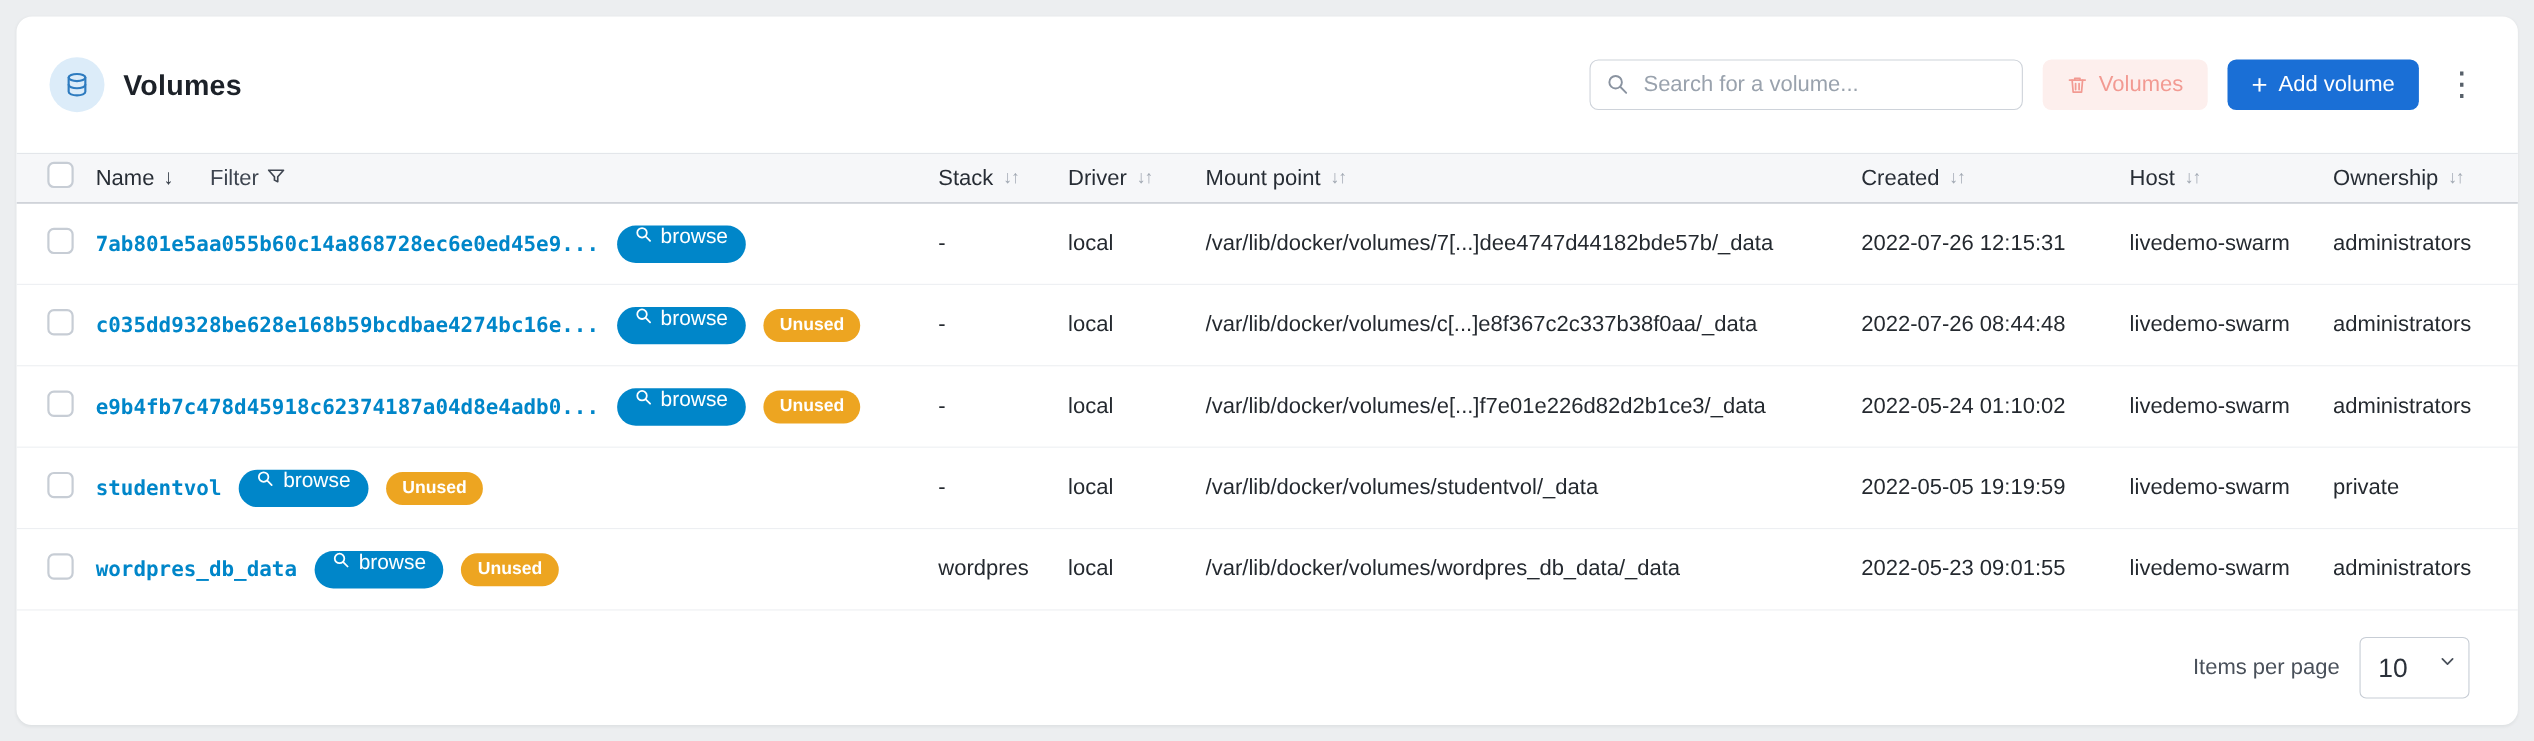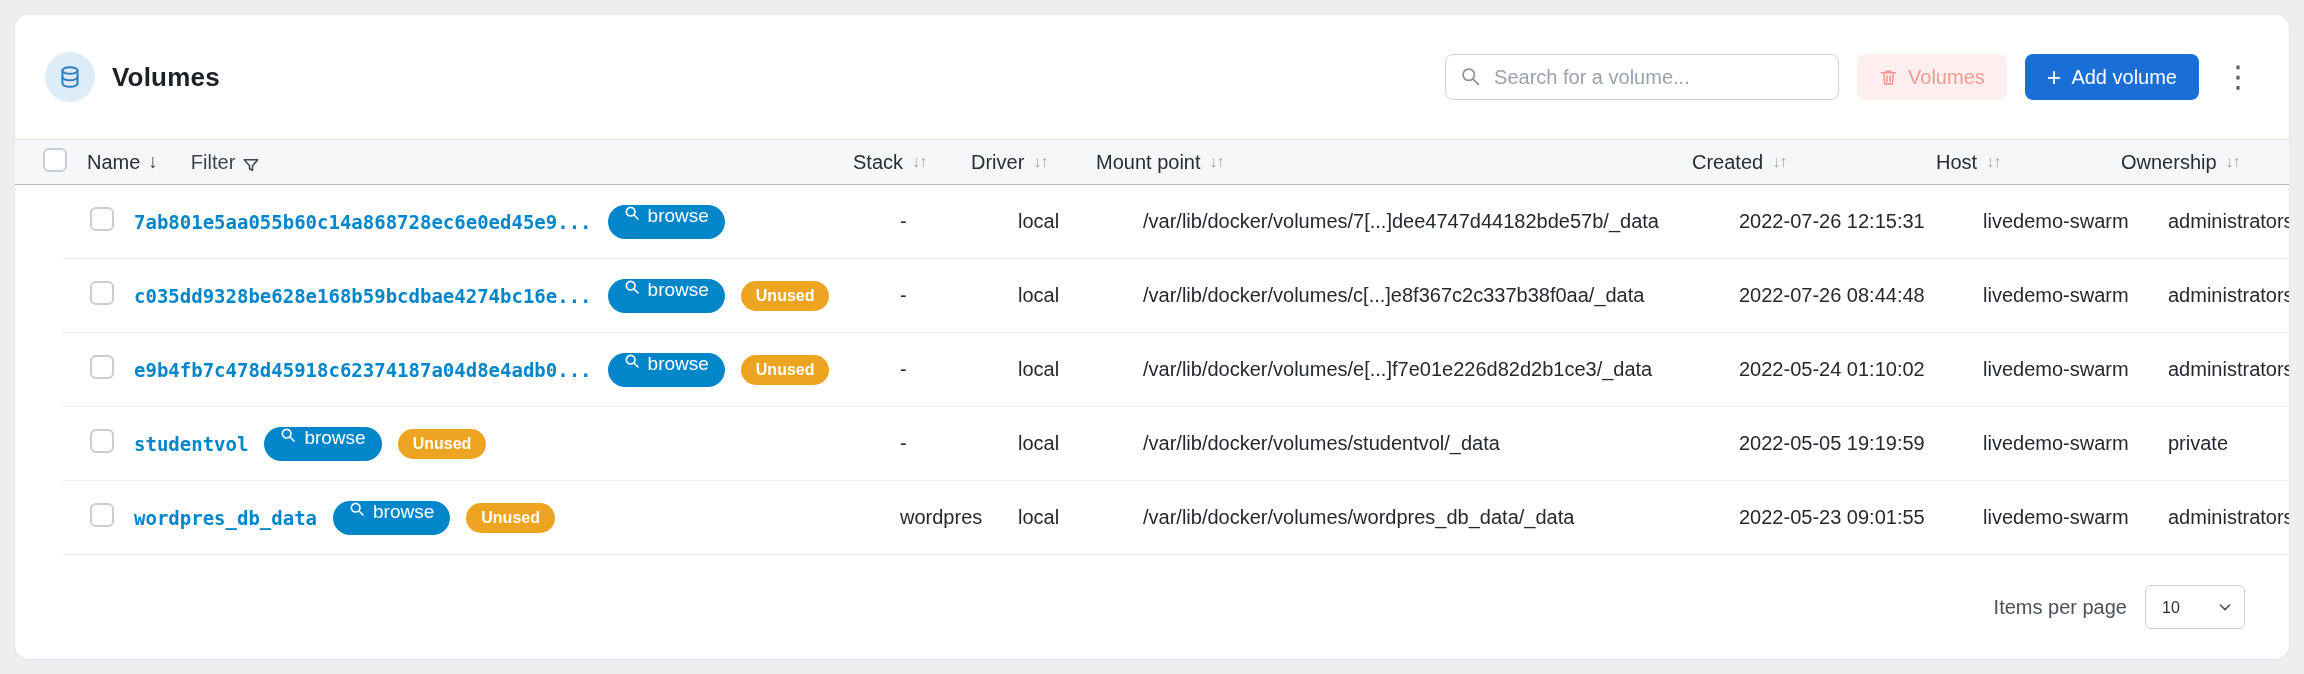--- a/index.html
+++ b/index.html
@@ -62,22 +62,22 @@
   .cell { padding-right: 12px; min-width: 0; }
   .cell-check { padding-left: 28px; }
   .cb {
     display: inline-block; width: 24px; height: 24px;
     border: 2px solid #c7cdd5; border-radius: 6px; background: #fff; cursor: pointer;
   }
   .th { display: flex; align-items: center; gap: 9px; }
   .th-sort { display: inline-flex; align-items: center; gap: 8px; cursor: pointer; }
   .sort-active { color: #3a424c; font-size: 19px; }
   .sort-pair { color: #a3aab4; font-size: 16px; letter-spacing: -1px; }
-  .filter-group { display: inline-flex; align-items: flex-end; gap: 7px; margin-left: 24px; color: #3e4550; cursor: pointer; }
-  .tbody { flex: 0 0 auto; padding-left: 47px; }
+  .filter-group { display: inline-flex; align-items: flex-start; gap: 7px; margin-left: 24px; color: #3e4550; cursor: pointer; }
+  .tbody { flex: 0 0 auto; }
   .row { height: 74px; border-bottom: 1px solid #edeff2; font-size: 20px; color: #24292f; }
   .name-cell { display: flex; align-items: center; gap: 16px; }
   .vol-name {
     font-family: "DejaVu Sans Mono", monospace;
     font-weight: 700; font-size: 19px; color: #0086c9;
     text-decoration: none; cursor: pointer; white-space: nowrap;
   }
   .browse-pill {
     display: inline-flex; gap: 8px;
     background: #0086c9; color: #fff; border: none;
@@ -92,23 +92,23 @@
   }
   .mount { white-space: nowrap; overflow: hidden; text-overflow: ellipsis; }
   
   .tfooter {
     flex: 1; display: flex; align-items: center; justify-content: flex-end;
     gap: 18px; padding-right: 44px; font-size: 20px; color: #49505a; padding-left: 24px;
   }
   .select-wrap { position: relative; display: inline-block; }
   .select-wrap select {
     appearance: none; -webkit-appearance: none;
-    width: 100px; height: 44px;
+    width: 100px; height: 56px;
     border: 1px solid #c7cdd5; border-radius: 6px; background: #fff;
-    font-size: 16px; color: #2b313a; font-family: inherit;
+    font-size: 24px; color: #2b313a; font-family: inherit;
     padding: 0 34px 0 16px; cursor: pointer;
   }
   .select-wrap .chev { position: absolute; right: 12px; top: 14px; color: #4a515b; pointer-events: none; }
   svg { display: block; }
 </style>
 </head>
 <body>
 
 <div class="card">
 

